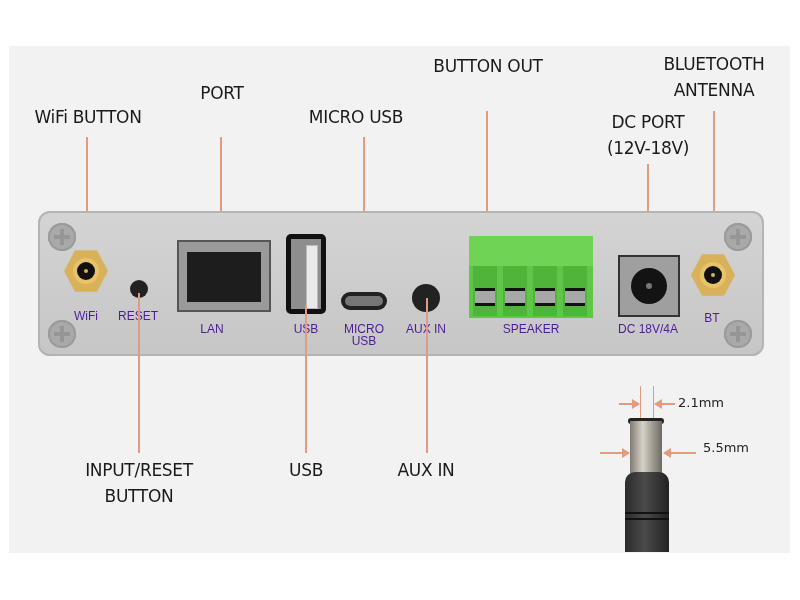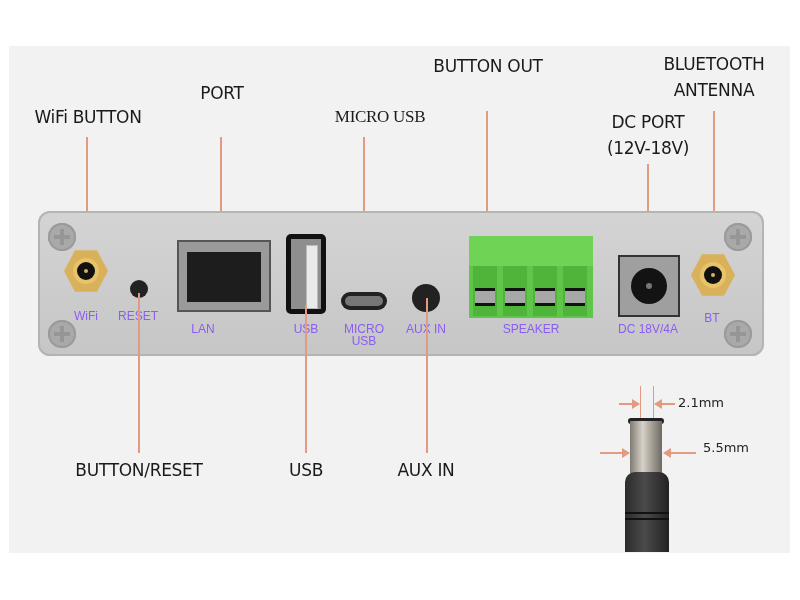--- a/index.html
+++ b/index.html
@@ -9,21 +9,21 @@
   .lbl { position:absolute; color:#1a1a1a; font-size:17px; text-align:center; line-height:26px;
          font-family:"DejaVu Sans", sans-serif; letter-spacing:-0.3px; white-space:nowrap; }
   .lead { position:absolute; width:2px; background:#e29a80; }
   .panel { position:absolute; left:38px; top:211px; width:726px; height:145px; border-radius:12px;
            background:linear-gradient(#d4d4d4,#c6c6c6); box-shadow: inset 0 0 0 2px #b4b4b4; }
   .screw { position:absolute; width:28px; height:28px; border-radius:50%; background:#a9a9a9;
            box-shadow: inset 0 0 0 2px #9a9a9a; }
   .screw::before, .screw::after { content:""; position:absolute; background:#969696; }
   .screw::before { left:12px; top:6px; width:4px; height:16px; }
   .screw::after { left:6px; top:12px; width:16px; height:4px; }
-  .plab { position:absolute; font-size:12px; color:#8b5cf6; text-align:center; line-height:12px; }
+  .plab { position:absolute; font-size:12px; color:#4c1d95; text-align:center; line-height:12px; }
   .sma { position:absolute; width:44px; height:44px; }
   .sma .hex { position:absolute; inset:0; background:#d8b15a;
      clip-path: polygon(25% 3%,75% 3%,100% 50%,75% 97%,25% 97%,0 50%); }
   .sma .ring { position:absolute; left:9px; top:9px; width:26px; height:26px; border-radius:50%;
      background:#e8c36a; }
   .sma .hole { position:absolute; left:13px; top:13px; width:18px; height:18px; border-radius:50%; background:#111; }
   .sma .pin { position:absolute; left:20px; top:20px; width:4px; height:4px; border-radius:50%; background:#d7b25b; }
   .btn-hole { position:absolute; border-radius:50%; background:#222; }
   .lan { position:absolute; left:177px; top:240px; width:90px; height:68px; background:#9a9a9a; border:2px solid #555; }
   .lan .inner { position:absolute; left:8px; top:10px; width:74px; height:50px; background:#1d1d1d; }
@@ -53,21 +53,21 @@
 </style>
 </head>
 <body>
 
 <div class="bg"></div>
 
 <div class="lbl" style="left:18px;top:104px;width:140px;">WiFi  BUTTON</div>
 <div class="lbl" style="left:170px;top:80px;width:104px;">
   <div>PORT</div>
 </div>
-<div class="lbl" style="left:322px;top:104px;width:116px;font-family:Liberation Serif, serif;">MICRO  USB</div>
+<div class="lbl" style="left:298px;top:104px;width:116px;">MICRO  USB</div>
 <div class="lbl" style="left:418px;top:53px;width:140px;">
   <div>BUTTON  OUT</div>
 </div>
 <div class="lbl" style="left:598px;top:109px;width:100px;">
   <div>DC PORT</div>
   <div>(12V-18V)</div>
 </div>
 <div class="lbl" style="left:652px;top:51px;width:124px;">
   <div>BLUETOOTH</div>
   <div>ANTENNA</div>
@@ -93,21 +93,21 @@
     <div class="pin"></div>
 </div>
 <div class="plab" style="left:64px;top:310px;width:44px;">WiFi</div>
 
 <div class="btn-hole" style="left:130px;top:280px;width:18px;height:18px;"></div>
 <div class="plab" style="left:108px;top:310px;width:60px;">RESET</div>
 
 <div class="lan">
     <div class="inner"></div>
   </div>
-<div class="plab" style="left:173px;top:323px;width:60px;">LAN</div>
+<div class="plab" style="left:182px;top:323px;width:60px;">LAN</div>
 
 <div class="usb">
     <div class="in"></div>
     <div class="tongue"></div>
   </div>
 <div class="plab" style="left:281px;top:323px;width:50px;">USB</div>
 
 <div class="musb">
     <div class="in"></div>
   </div>
@@ -148,21 +148,22 @@
     <div class="hole"></div>
     <div class="pin"></div>
 </div>
 <div class="plab" style="left:697px;top:312px;width:30px;">BT</div>
 
 <div class="lead" style="left:138px;top:293px;height:160px;"></div>
 <div class="lead" style="left:305px;top:305px;height:148px;"></div>
 <div class="lead" style="left:426px;top:298px;height:155px;"></div>
 
 <div class="lbl" style="left:68px;top:457px;width:142px;">
-  <div>BUTTON/RESET</div>
+  <div>INPUT/RESET</div>
+  <div>BUTTON</div>
 </div>
 <div class="lbl" style="left:276px;top:457px;width:60px;">USB</div>
 <div class="lbl" style="left:386px;top:457px;width:80px;">AUX IN</div>
 
 <div class="lead" style="left:640px;top:386px;height:34px;width:1px;"></div>
 <div class="lead" style="left:653px;top:386px;height:34px;width:1px;"></div>
 <div class="arrow r" style="left:619px;top:403px;width:20px;"></div>
 <div class="arrow l" style="left:655px;top:403px;width:20px;"></div>
 <div class="dim" style="left:678px;top:395px;">2.1mm</div>
 

